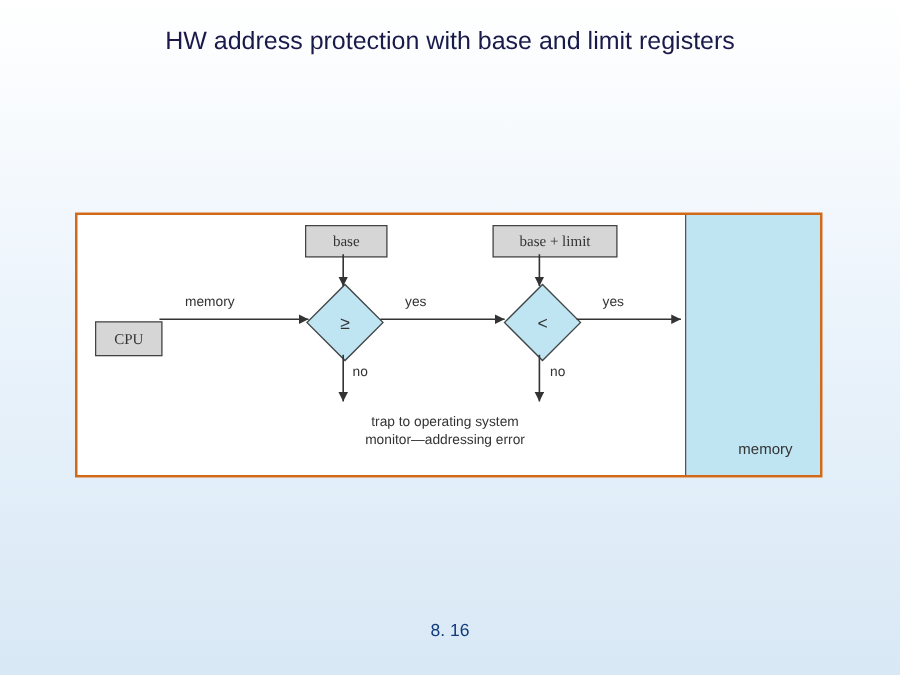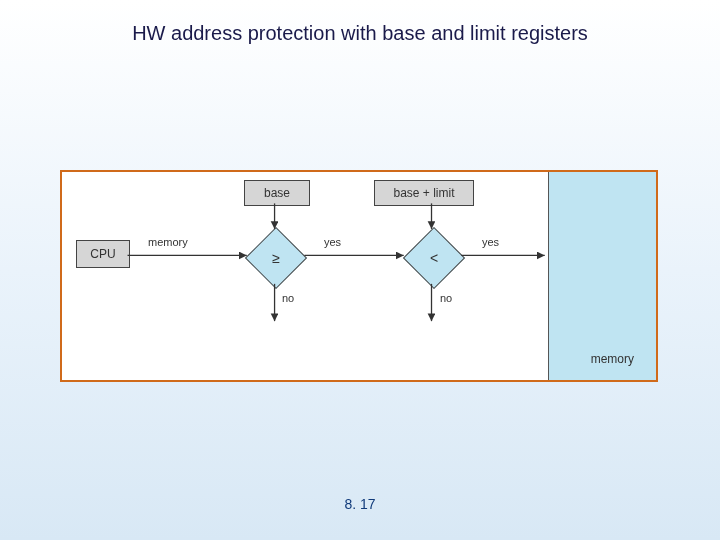--- a/index.html
+++ b/index.html
@@ -54,35 +54,36 @@
     border: 1px solid #444;
     display: flex;
     align-items: center;
     justify-content: center;
     font-size: 12px;
     color: #333;
     background: #fff;
   }
   .box.reg {
     background: #d6d6d6;
+    font-family: Liberation Serif, serif;
   }
   .cpu-box {
     left: 14px;
-    top: 68px;
+    top: 85px;
     width: 52px;
     height: 26px;
   }
   .base-box {
     left: 182px;
     top: 8px;
     width: 64px;
     height: 24px;
   }
   .limit-box {
-    left: 312px;
+    left: 332px;
     top: 8px;
     width: 98px;
     height: 24px;
   }
   .diamond {
     position: absolute;
     width: 60px;
     height: 60px;
     display: flex;
     align-items: center;
@@ -163,20 +164,24 @@
     <div class="diamond-shape"></div>
     <span class="diamond-text">&lt;</span>
   </div>
 
   <div class="label addr-label">memory</div>
   <div class="label yes1-label">yes</div>
   <div class="label yes2-label">yes</div>
   <div class="label no1-label">no</div>
   <div class="label no2-label">no</div>
 
+  <div class="trap-label">
+    <span>trap to operating system</span><br>
+    <span>monitor—addressing error</span>
+  </div>
 
   <svg class="arrows" viewBox="0 0 598 212" preserveAspectRatio="none">
     <defs>
       <marker id="arr" markerWidth="8" markerHeight="8" refX="6" refY="3" orient="auto">
         <path d="M0,0 L6,3 L0,6 Z" fill="#333"></path>
       </marker>
     </defs>
 
     <line x1="66" y1="85" x2="186" y2="85" stroke="#333" stroke-width="1.3" marker-end="url(#arr)"></line>
 
@@ -187,13 +192,13 @@
     <line x1="372" y1="32" x2="372" y2="58" stroke="#333" stroke-width="1.3" marker-end="url(#arr)"></line>
 
     <line x1="402" y1="85" x2="486" y2="85" stroke="#333" stroke-width="1.3" marker-end="url(#arr)"></line>
 
     <line x1="214" y1="114" x2="214" y2="152" stroke="#333" stroke-width="1.3" marker-end="url(#arr)"></line>
 
     <line x1="372" y1="114" x2="372" y2="152" stroke="#333" stroke-width="1.3" marker-end="url(#arr)"></line>
   </svg>
 </div>
 
-<div class="page-num">8. 17</div>
+<div class="page-num">8. 16</div>
 
 </body></html>

